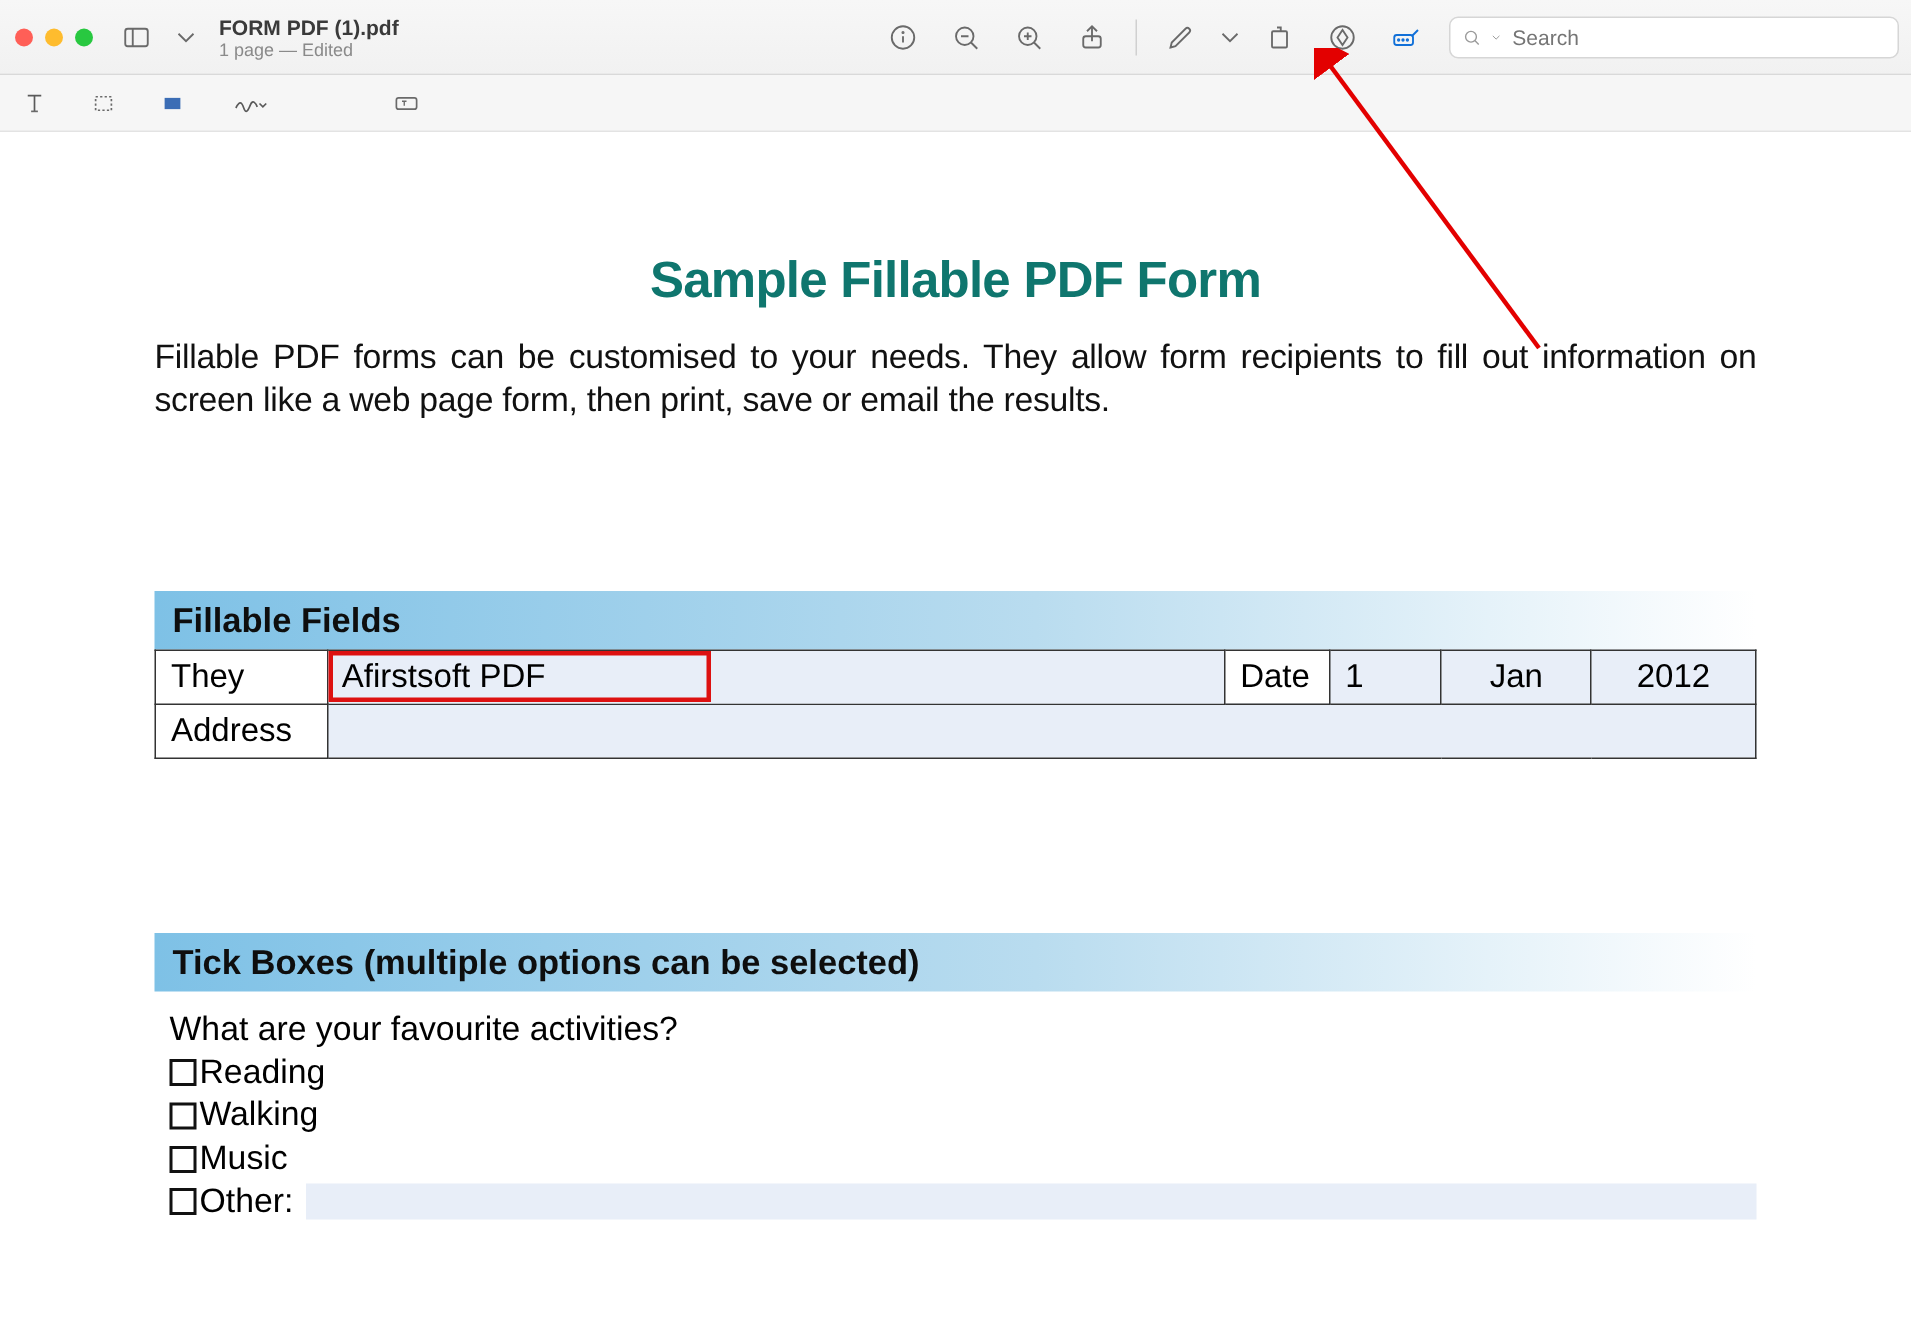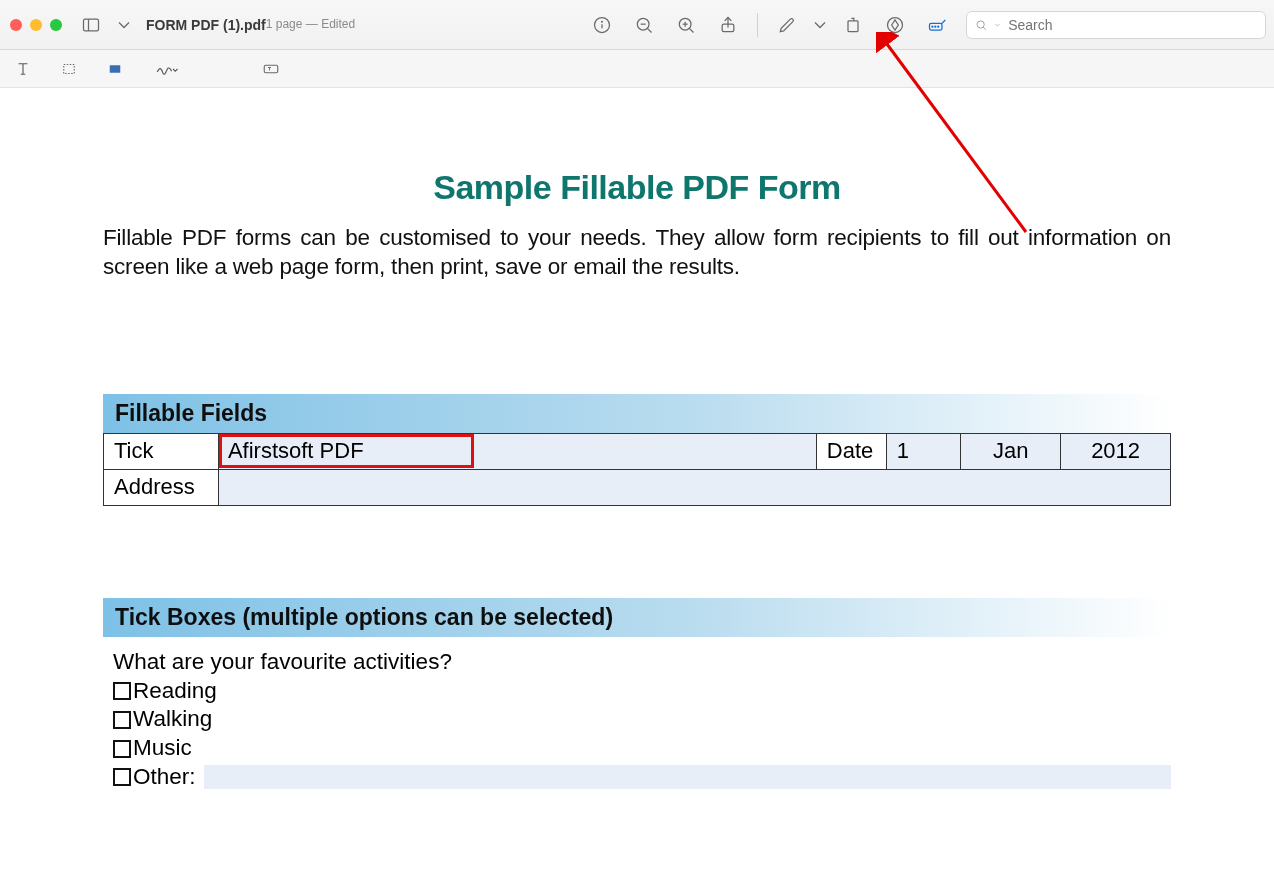--- a/index.html
+++ b/index.html
@@ -28,21 +28,21 @@
     width: 12px; height: 12px; border-radius: 50%; display: inline-block;
   }
   .tl-red { background:#ff5f57; }
   .tl-yellow { background:#febc2e; }
   .tl-green { background:#28c840; }
   .tool-btn {
     width: 38px; height: 34px; display:flex; align-items:center; justify-content:center;
     border-radius:6px; color:#5a5a5a; cursor:pointer;
   }
   .tool-btn svg { width:20px; height:20px; stroke:#6a6a6a; fill:none; stroke-width:1.5; }
-  .title-block { display:flex; flex-direction:row; margin-left:8px; flex:0 0 auto;}
+  .title-block { display:flex; flex-direction:column; margin-left:8px; flex:0 0 auto;}
   .title-main { font-weight:600; font-size:14px; color:#3a3a3a;}
   .title-sub { font-size:12px; color:#8a8a8a;}
   .tb-spacer { flex:1; }
   .divider { width:1px; height:24px; background:#d0d0d0; margin:0 6px;}
   .search {
     display:flex; align-items:center; background:#fff; border:1px solid #d6d6d6;
     border-radius:6px; height:28px; padding:0 8px; width:300px; color:#9a9a9a;
     font-size:14px; gap:6px; margin-left:6px;
   }
   .search svg { width:14px; height:14px; stroke:#9a9a9a; fill:none; stroke-width:1.8;}
@@ -88,21 +88,21 @@
   .name-input-box {
     border:3px solid #d11; background:#e8eef8;
     margin:0; height:34px; display:flex; align-items:center; padding:0 6px;
     font-size:22px; width:255px;
   }
   .date-cell { width:75px; text-align:left;}
   .month-cell { width:100px; text-align:center;}
   .year-cell { width:110px; text-align:center;}
   .addr-label { width:115px;}
   
-  .section-header.sec2 { margin-top:92px;}
+  .section-header.sec2 { margin-top:116px;}
   .question { font-size:22.5px; margin-top:12px; padding-left:10px;}
   .options { padding-left:10px; margin-top:2px;}
   .option-row {
     display:flex; align-items:center; font-size:22.5px; gap:2px; line-height:1.28;
   }
   .option-row .cb {
     width:18px; height:18px; border:2px solid #111; display:inline-block; flex-shrink:0;
   }
   .other-fill {
     background:#e8eef8; flex:1; height:24px; margin-left:6px;
@@ -243,21 +243,21 @@
 </div>
 
 <div class="doc">
   <h1 class="doc-title">Sample Fillable PDF Form</h1>
   <p class="doc-intro">Fillable PDF forms can be customised to your needs. They allow form recipients to fill out information on screen like a web page form, then print, save or email the results.</p>
 
   <div class="section-header">Fillable Fields</div>
   <table class="form-table">
     <tbody>
         <tr>
-      <td class="cell-label">Tick</td>
+      <td class="cell-label">They</td>
       <td class="name-input-cell field-fill" colspan="1" style="width:600px;">
         <div style="display:flex;">
           <div class="name-input-box">Afirstsoft PDF</div>
           <div style="flex:1;background:#e8eef8;"></div>
         </div>
       </td>
       <td class="cell-date-label">Date</td>
       <td class="field-fill date-cell">1</td>
       <td class="field-fill month-cell">Jan</td>
       <td class="field-fill year-cell">2012</td>

